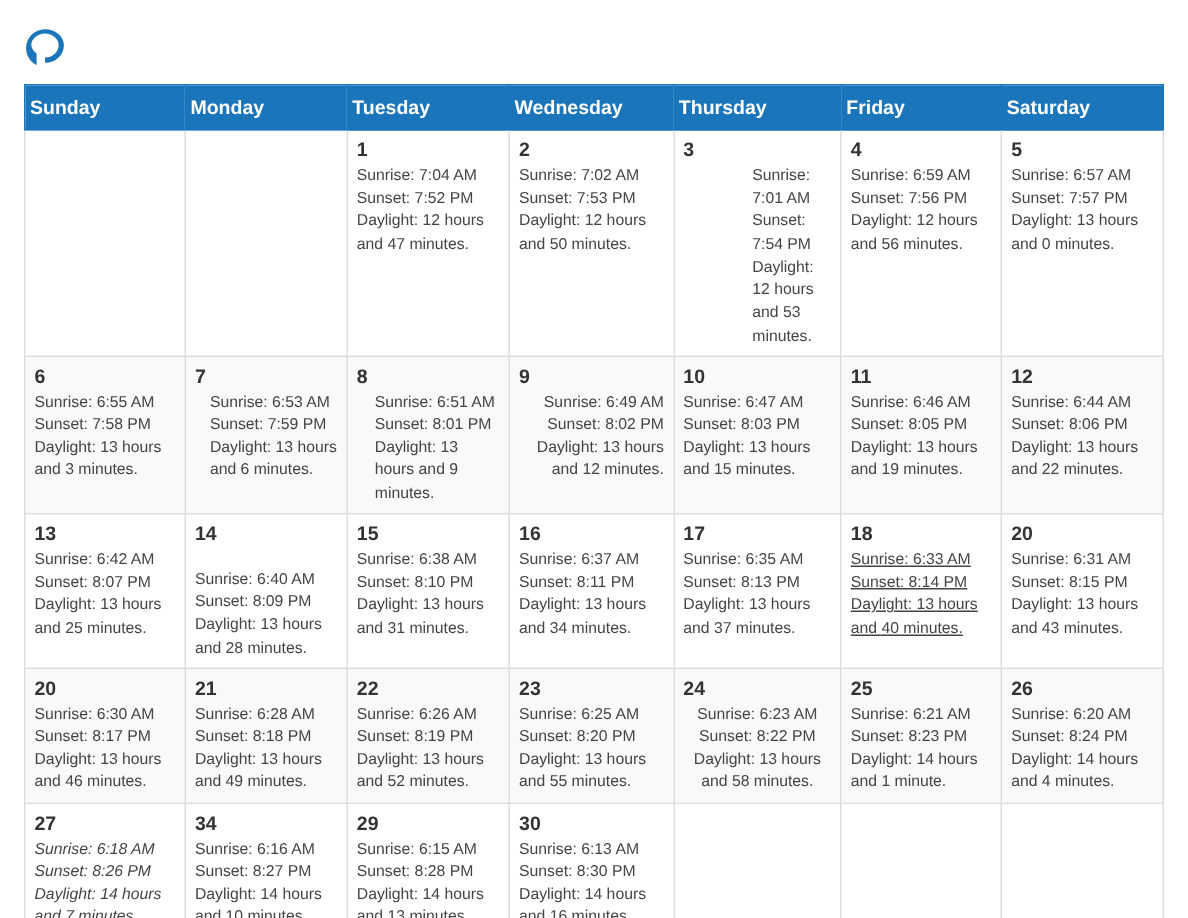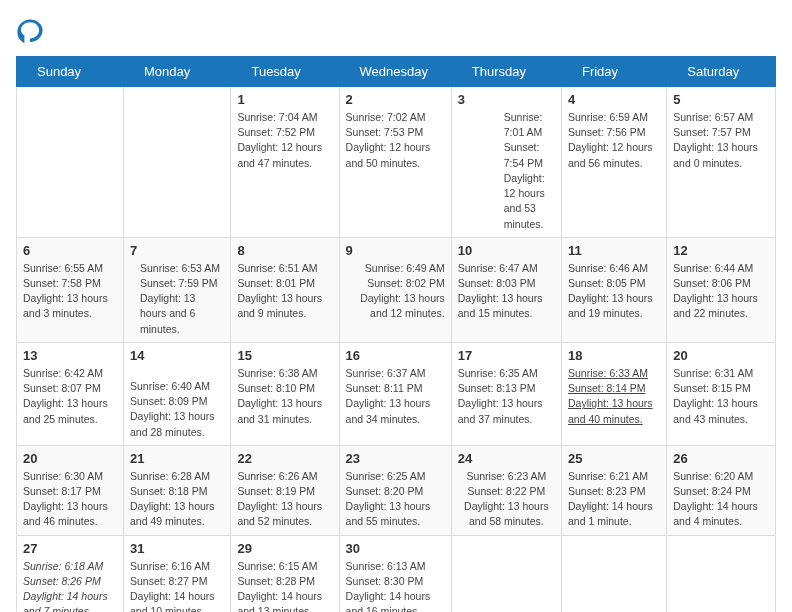--- a/index.html
+++ b/index.html
@@ -55,24 +55,24 @@
     table {
       width: 100%;
       border-collapse: collapse;
       font-size: 11px;
     }
     thead tr {
       background-color: #1a75bb;
       color: #fff;
     }
     thead th {
-      padding: 7px 20px;
+      padding: 7px 3px;
       text-align: left;
       font-size: 13px;
-      font-weight: normal;
+      font-weight: bold;
       border: 1px solid #1a75bb;
     }
     tbody tr {
       border-bottom: 1px solid #ccc;
     }
     tbody td {
       padding: 5px 6px;
       vertical-align: top;
       border: 1px solid #ddd;
       min-height: 80px;
@@ -172,21 +172,21 @@
 Daylight: 13 hours and 3 minutes.</div>
         </td>
         <td>
           <span class="day-number">7</span>
           <div class="day-info" style="white-space: pre-line; margin-left: 10px;">Sunrise: 6:53 AM
 Sunset: 7:59 PM
 Daylight: 13 hours and 6 minutes.</div>
         </td>
         <td>
           <span class="day-number">8</span>
-          <div class="day-info" style="white-space: pre-line;">Sunrise: 6:51 AM
+          <div class="day-info" style="white-space: pre-line; margin-left: 12px;">Sunrise: 6:51 AM
 Sunset: 8:01 PM
 Daylight: 13 hours and 9 minutes.</div>
         </td>
         <td>
           <span class="day-number">9</span>
           <div class="day-info" style="white-space: pre-line; text-align: right;">Sunrise: 6:49 AM
 Sunset: 8:02 PM
 Daylight: 13 hours and 12 minutes.</div>
         </td>
         <td>
@@ -297,21 +297,21 @@
         </td>
       </tr>
       <tr>
         <td>
           <span class="day-number">27</span>
           <div class="day-info" style="white-space: pre-line; font-style: italic;">Sunrise: 6:18 AM
 Sunset: 8:26 PM
 Daylight: 14 hours and 7 minutes.</div>
         </td>
         <td>
-          <span class="day-number">31</span>
+          <span class="day-number">34</span>
           <div class="day-info" style="white-space: pre-line;">Sunrise: 6:16 AM
 Sunset: 8:27 PM
 Daylight: 14 hours and 10 minutes.</div>
         </td>
         <td>
           <span class="day-number">29</span>
           <div class="day-info" style="white-space: pre-line;">Sunrise: 6:15 AM
 Sunset: 8:28 PM
 Daylight: 14 hours and 13 minutes.</div>
         </td>

